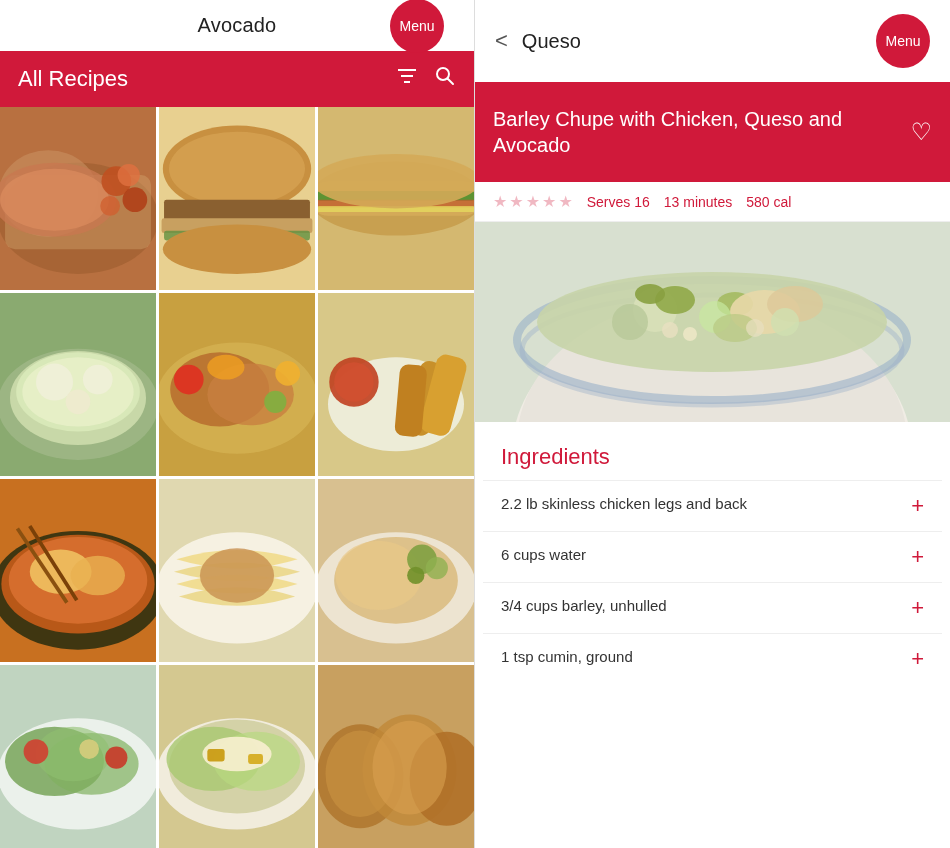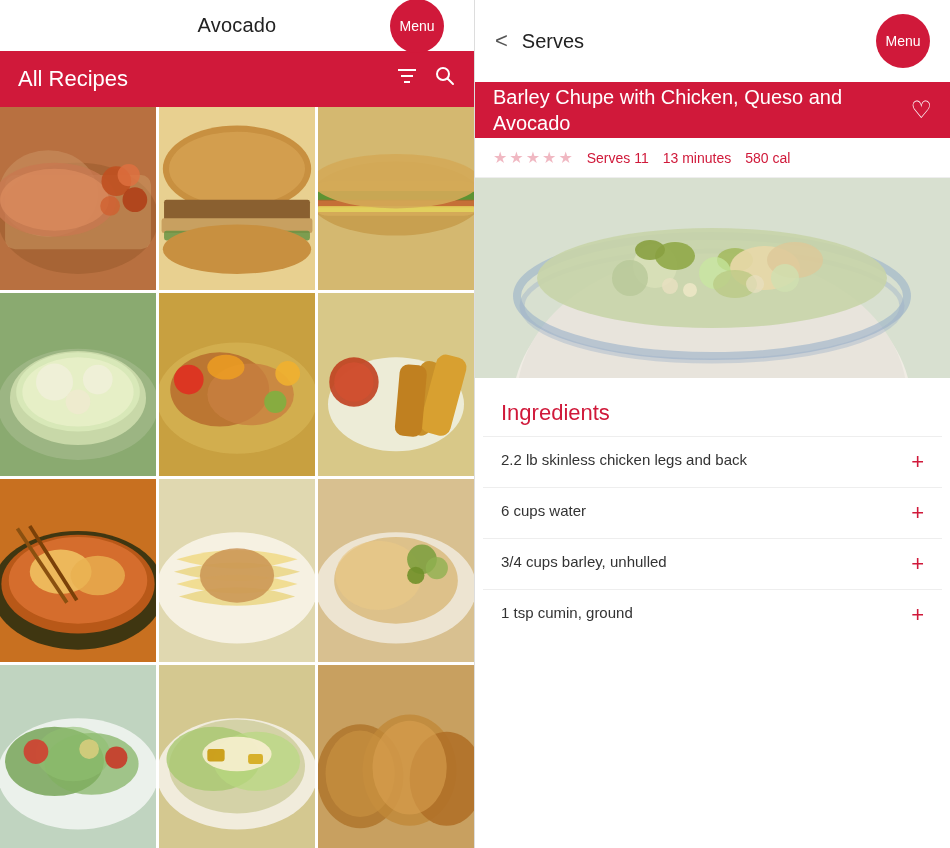--- a/index.html
+++ b/index.html
@@ -155,21 +155,21 @@
       display: flex;
       align-items: center;
       justify-content: center;
       color: #fff;
       font-size: 14px;
       font-weight: 500;
     }
 
     .recipe-title-bar {
       background: #d0193a;
-      padding: 2px 18px;
+      padding: 24px 18px;
       display: flex;
       align-items: center;
       justify-content: space-between;
     }
     .recipe-title-text {
       color: #fff;
       font-size: 20px;
       font-weight: 400;
       line-height: 1.3;
       flex: 1;
@@ -454,39 +454,39 @@
     </div>
   </div>
 
 </div>
 
 <div class="right-panel">
 
   <div class="right-header">
     <div class="right-header-left">
       <button class="back-btn">&lt;</button>
-      <span class="right-header-title">Serves</span>
+      <span class="right-header-title">Queso</span>
     </div>
     <button class="menu-btn-right">Menu</button>
   </div>
 
   <div class="recipe-title-bar">
     <span class="recipe-title-text">Barley Chupe with Chicken, Queso and Avocado</span>
     <span class="heart-icon">♡</span>
   </div>
 
   <div class="recipe-meta">
     <div class="stars">
       <span class="star empty">★</span>
       <span class="star empty">★</span>
       <span class="star empty">★</span>
       <span class="star empty">★</span>
       <span class="star empty">★</span>
     </div>
-    <span class="meta-item">Serves 11</span>
+    <span class="meta-item">Serves 16</span>
     <span class="meta-item">13 minutes</span>
     <span class="meta-item">580 cal</span>
   </div>
 
   <div class="recipe-bowl">
     <svg width="100%" height="200" viewBox="0 0 475 200" preserveAspectRatio="xMidYMid slice">
 
       <rect width="475" height="200" fill="#d8e0d0"></rect>
 
       <ellipse cx="237" cy="230" rx="200" ry="150" fill="#f0ece4"></ellipse>

